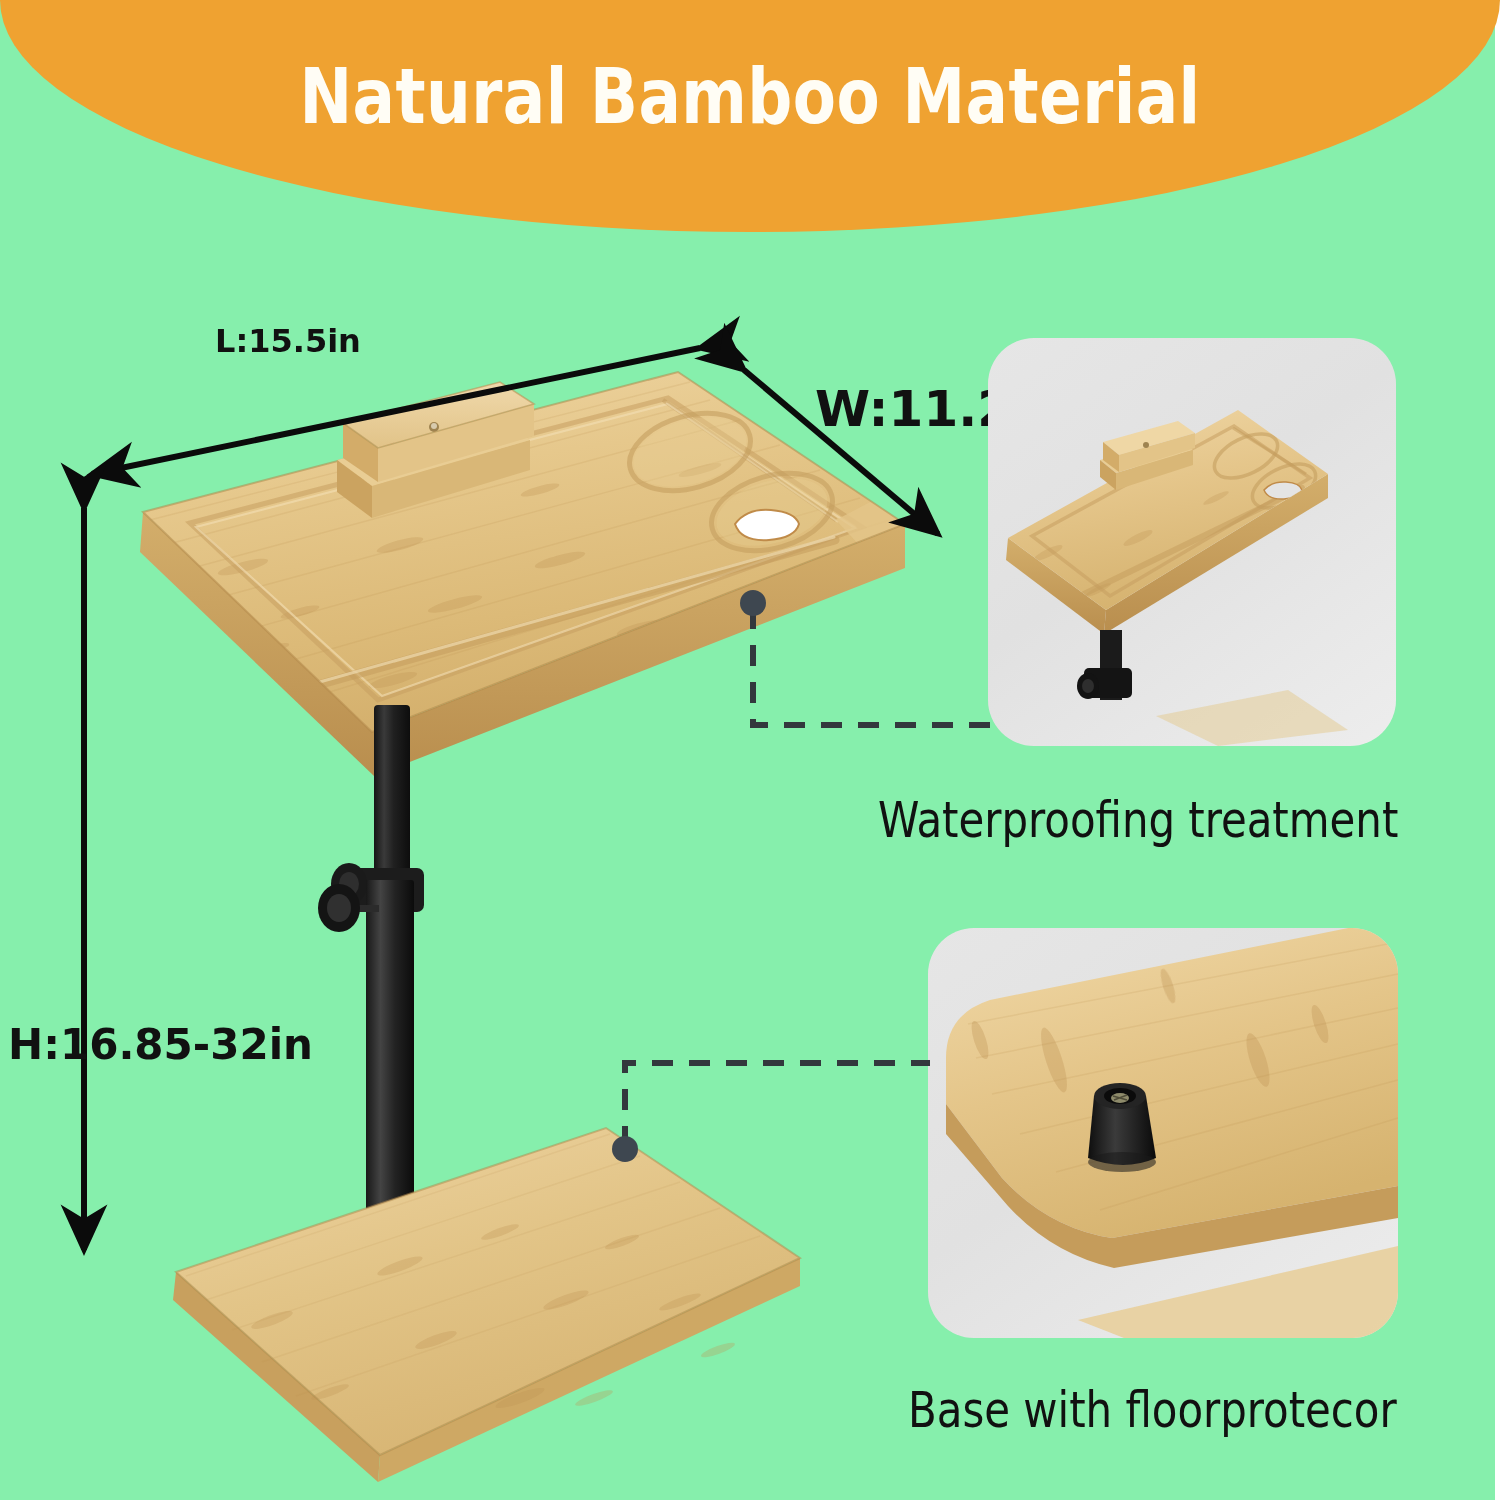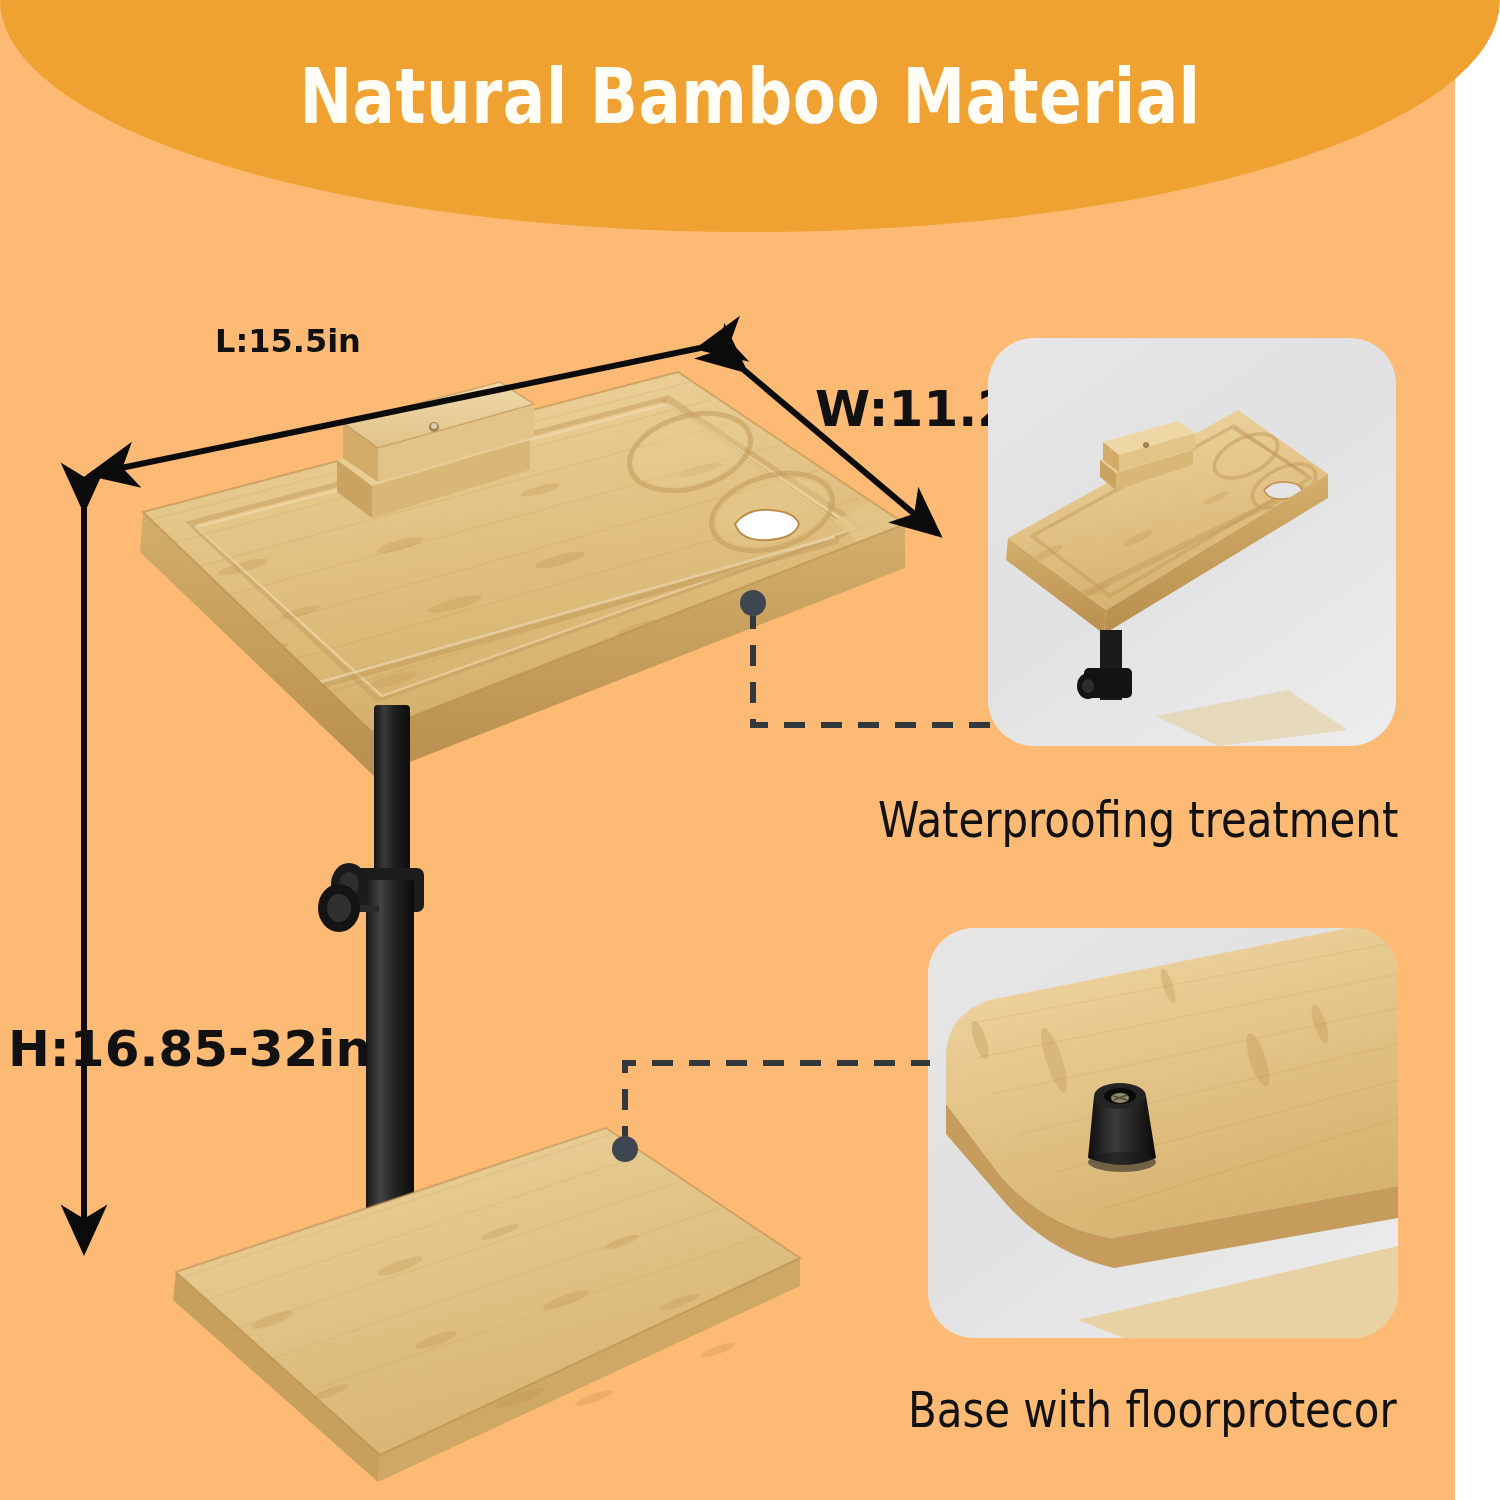--- a/index.html
+++ b/index.html
@@ -1,18 +1,18 @@
 <!DOCTYPE html>
 <html><head>
 <meta charset="utf-8">
 <title>Natural Bamboo Material</title>
 <style>
   html,body{margin:0;padding:0;background:#fff;}
   body{width:1500px;height:1500px;overflow:hidden;font-family:"Liberation Sans",sans-serif;}
-  #stage{position:relative;width:1455px;height:1500px;background:#fdba74;}
+  #stage{position:relative;width:1455px;height:1500px;background:#86efac;padding-left:40px;}
 
   
   .banner{
     position:absolute;left:0;top:0;width:1500px;height:232px;
     background:#EFA231;
     border-bottom-left-radius:50% 100%;
     border-bottom-right-radius:50% 100%;
     overflow:hidden;
   }
   .banner-title{
@@ -30,21 +30,21 @@
   
   .dim-label{
     position:absolute;
     color:#111;
     font-family:"DejaVu Sans","Liberation Sans",sans-serif;
     font-weight:700;
     white-space:nowrap;
   }
   #dim-l{left:215px;top:322px;font-size:32px;}
   #dim-w{left:815px;top:380px;font-size:50px;}
-  #dim-h{left:8px;top:1020px;font-size:50px;}
+  #dim-h{left:8px;top:1020px;font-size:42px;}
 
   
   .svg-layer{position:absolute;left:0;top:0;width:1500px;height:1500px;pointer-events:none;}
 
   
   .inset{
     position:absolute;
     background:linear-gradient(145deg,#E6E6E6 0%,#E1E1E1 45%,#EDEDED 100%);
     border-radius:46px;
     overflow:hidden;

